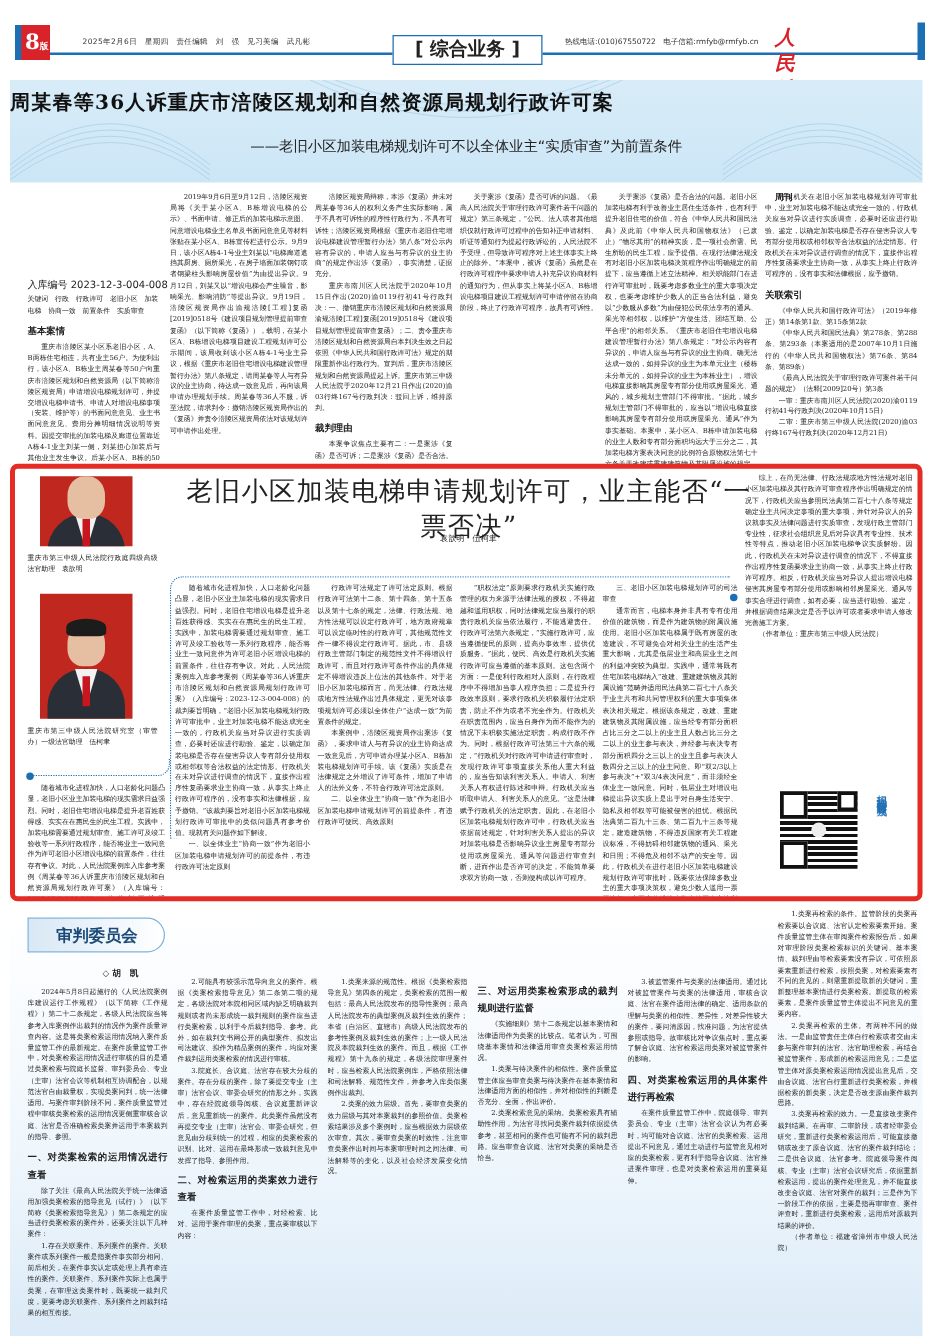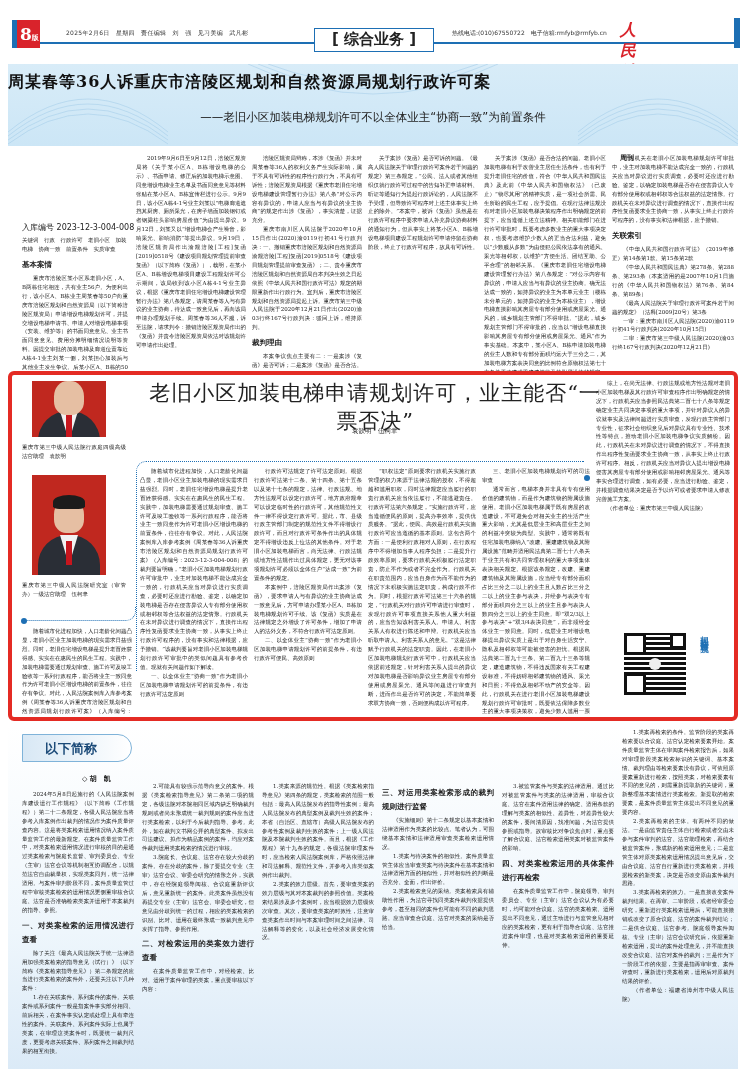--- a/index.html
+++ b/index.html
@@ -82,21 +82,21 @@
       <path d="M570 80 Q650 20 730 80"></path>
         <path d="M570 76 Q650 14 730 76"></path>
         <path d="M570 72 Q650 8 730 72"></path>
         <path d="M570 68 Q650 2 730 68"></path>
       <path d="M240 0 Q365 60 490 0"></path>
         <path d="M250 0 Q365 50 480 0"></path>
         <path d="M260 0 Q365 40 470 0"></path>
     </g>
   </svg>
   <h1>周某春等36人诉重庆市涪陵区规划和自然资源局规划行政许可案</h1>
-  <h2>——老旧小区加装电梯规划许可不以全体业主“协商一致”为前置条件</h2>
+  <h2>——老旧小区加装电梯规划许可不以全体业主“实质审查”为前置条件</h2>
 </div>
 
 <div class="upper">
   <div class="case-no">入库编号 2023-12-3-004-008</div>
   <div class="keywords">关键词　行政　行政许可　老旧小区　加装电梯　协商一致　前置条件　实质审查</div>
 
   <div class="col" style="left:14px;top:104px;width:106px;height:118px;">
     <div class="head">基本案情</div>
     <p>重庆市涪陵区某小区系老旧小区，A、B两栋住宅相连，共有业主56户。为便利出行，该小区A、B栋业主周某春等50户向重庆市涪陵区规划和自然资源局（以下简称涪陵区规资局）申请增设电梯规划许可，并提交增设电梯申请书、申请人对增设电梯事项（安装、维护等）的书面同意意见、业主书面同意意见、费用分摊明细情况说明等资料。因提交审批的加装电梯及廊道位置靠近A栋4-1业主刘某一侧，刘某担心加装后与其他业主发生争议。后某小区A、B栋的50户业主修正前述加装电梯方案，将拟加装电梯位置调整至楼栋西部的房中位置。</p>
   </div>
@@ -178,21 +178,21 @@
 
   <div class="qr">
     <div class="qr-inner"></div>
     <div class="qr-center"></div>
   </div>
   <div class="qr-label">扫码观看法官解读视频</div>
 </div>
 
 <div class="lower">
   <div class="lower-tag">
-      <span>以下简称</span>
+      <span>审判委员会</span>
     </div>
   <div class="byline">◇ 胡　凯</div>
 
   <div class="col" style="left:14px;top:64px;width:112px;height:275px;">
     <p>2024年5月8日起施行的《人民法院案例库建设运行工作规程》（以下简称《工作规程》）第二十二条规定，各级人民法院应当将参考入库案例作出裁判的情况作为案件质量评查内容。这是将类案检索运用情况纳入案件质量监管工作的最新规定。在案件质量监管工作中，对类案检索运用情况进行审核的目的是通过类案检索与院庭长监督、审判委员会、专业（主审）法官会议等机制相互协调配合，以规范法官自由裁量权，实现类案同判，统一法律适用。与案件审判阶段不同，案件质量监管过程中审核类案检索的运用情况更侧重审核合议庭、法官是否准确检索类案并运用于本案裁判的指导、参照。</p>
     <div class="head">一、对类案检索的运用情况进行查看</div>
     <p>除了关注《最高人民法院关于统一法律适用加强类案检索的指导意见（试行）》（以下简称《类案检索指导意见》）第二条规定的应当进行类案检索的案件外，还要关注以下几种案件：</p>
     <p>1.存在关联案件、系列案件的案件。关联案件或系列案件一般是指案件事实部分相同、前后相关，在案件事实认定或处理上具有牵连性的案件。关联案件、系列案件实际上也属于类案，在审理这类案件时，既要统一裁判尺度，更要考虑关联案件、系列案件之间裁判结果的相互衔接。</p>
   </div>
   <div class="col" style="left:134px;top:56px;width:112px;height:283px;">

